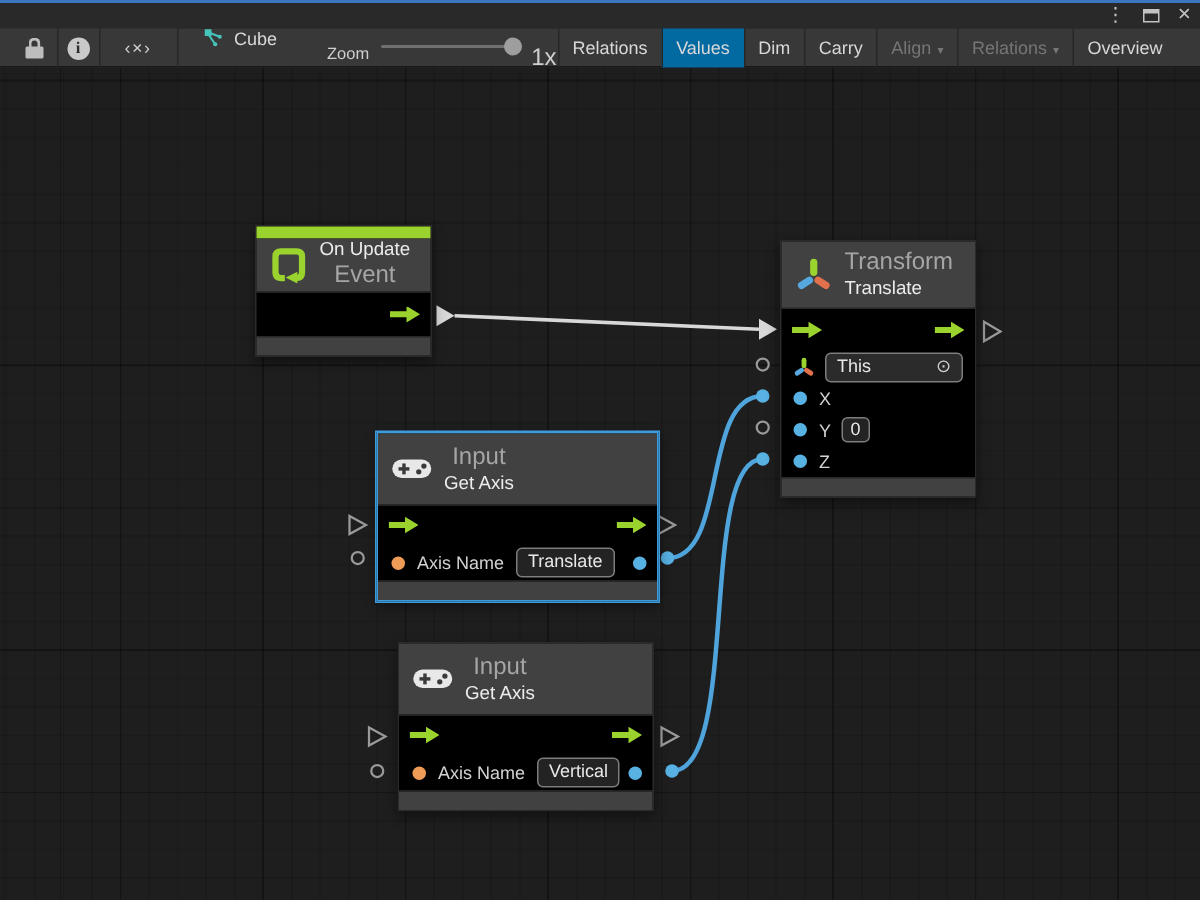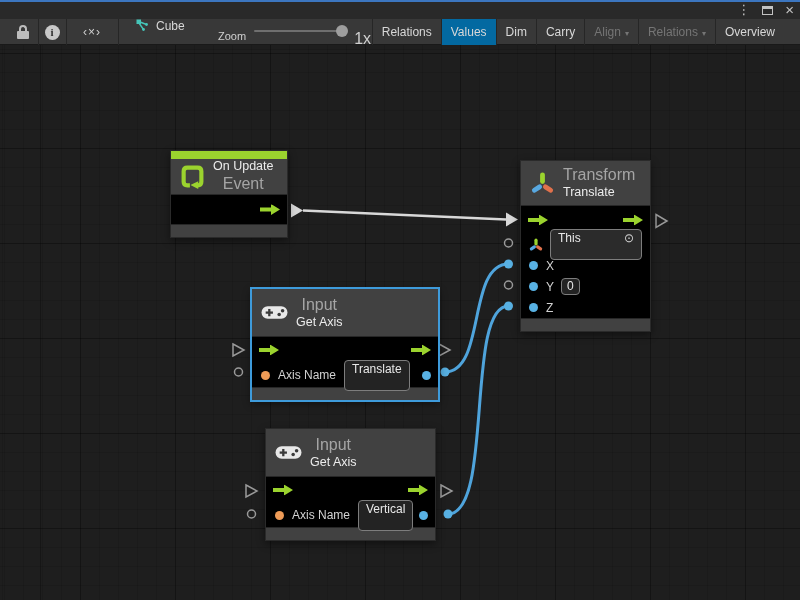--- a/index.html
+++ b/index.html
@@ -68,21 +68,21 @@
   .nrow { position:relative; display:flex; align-items:center; }
   .nftr { background:#414141; border-top:1px solid #272727; }
 
   .garrow { width:20px; height:11px; background:#9bd32e;
             clip-path:polygon(0% 32%, 55% 32%, 55% 0%, 100% 50%, 55% 100%, 55% 68%, 0% 68%); }
   .dot { width:9px; height:9px; border-radius:50%; }
   .dot.blue { background:#58b1e3; }
   .dot.orange { background:#ee9b57; }
   .plabel { font-size:12px; color:#d2d2d2; margin-left:8px; }
   .vfield { background:#232323; border:1px solid #7d7d7d; border-radius:4px; color:#e8e8e8;
-            font-size:12px; padding:1px 7px 14px 7px; line-height:14px; }
+            font-size:12px; padding:1px 7px 3px 7px; line-height:14px; }
   .this-field { display:flex; align-items:center; gap:8px; }
 
   
   #node-on-update { left:170px; top:150px; width:118px; }
   #node-on-update .nhdr { height:36px; }
   #node-on-update .nrow { height:29px; }
   #node-on-update .nftr { height:13px; }
 
   #node-translate { left:520px; top:160px; width:131px; }
   #node-translate .nhdr { height:45px; }

